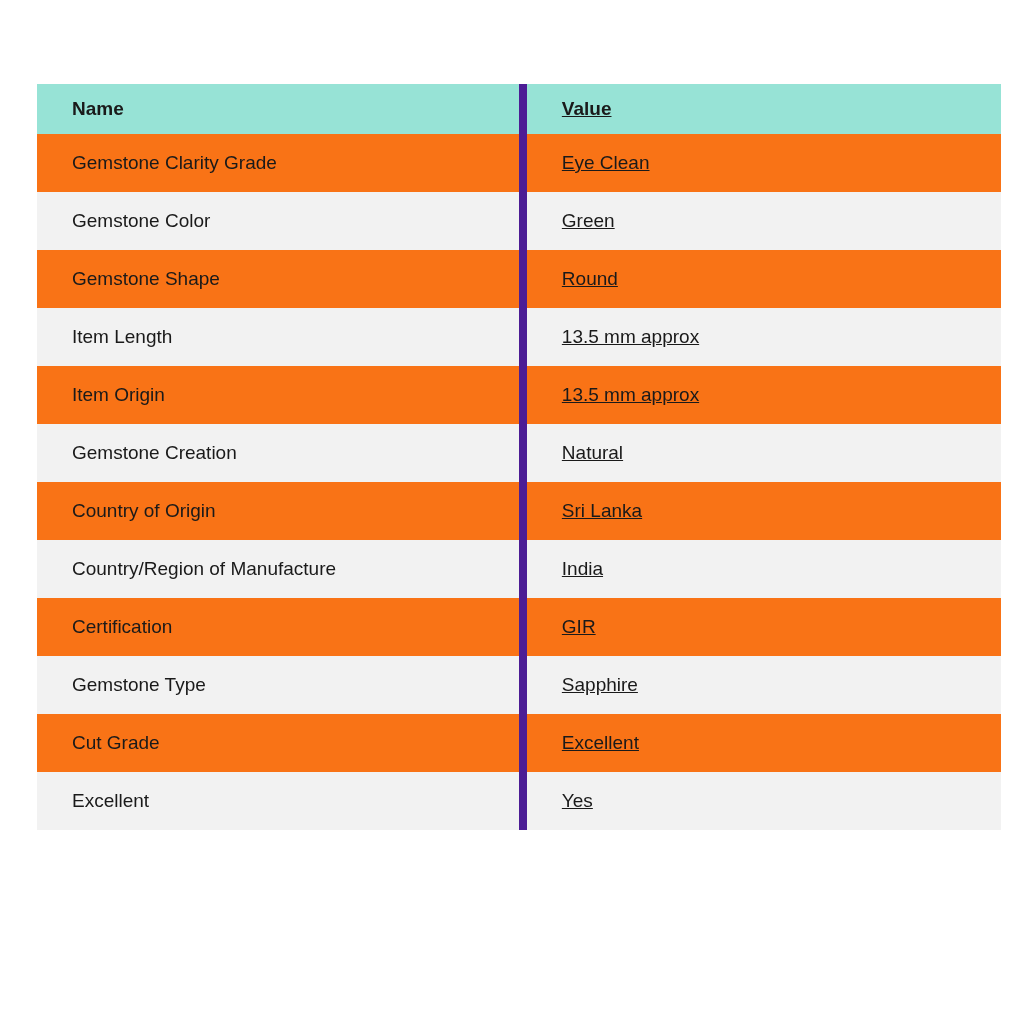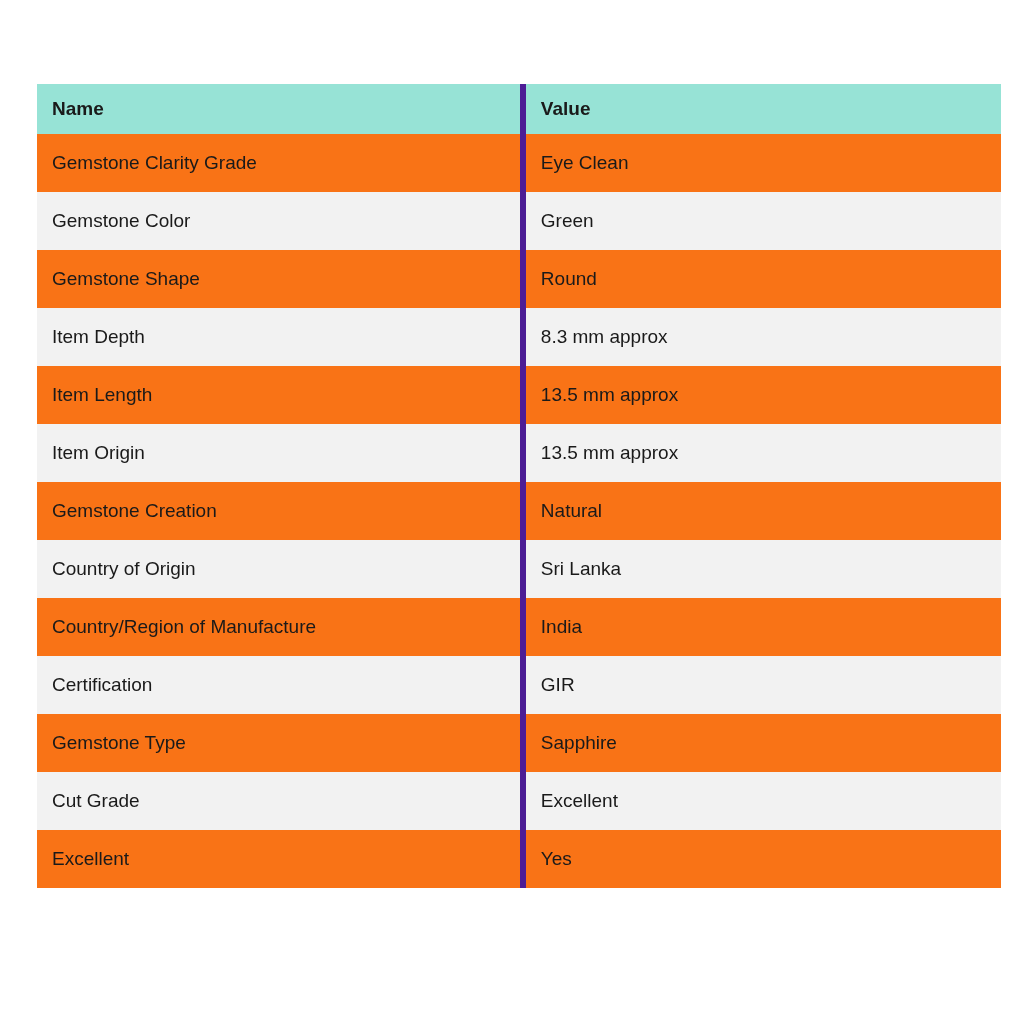--- a/index.html
+++ b/index.html
@@ -23,21 +23,21 @@
     width: 964px;
   }
   table.spec-table {
     width: 100%;
     border-collapse: collapse;
     table-layout: fixed;
   }
   table.spec-table th,
   table.spec-table td {
     text-align: left;
-    padding-left: 15px;
+    padding-left: 35px;
     font-size: 19px;
     color: var(--text);
     vertical-align: middle;
   }
   table.spec-table col.col-name  { width: 50.4%; }
   table.spec-table col.col-value { width: 49.6%; }
   thead tr {
     background: var(--header-bg);
     height: 50px;
   }
@@ -47,21 +47,22 @@
   }
   tbody tr {
     height: 58px;
     background: #f97316;
   }
   tbody tr:nth-child(even) {
     background: var(--row-alt-bg);
   }
   th.value-cell,
   td.value-cell {
-    border-left: 6px solid #4c1d95;
+    border-left: 8px solid #4c1d95;
+    text-decoration: underline;
   }
 </style>
 </head>
 <body>
 
 <div class="table-wrap">
   <table class="spec-table">
     <colgroup>
       <col class="col-name">
       <col class="col-value">
@@ -77,24 +78,20 @@
         <td class="name-cell">Gemstone Clarity Grade</td>
         <td class="value-cell">Eye Clean</td>
       </tr>
       <tr>
         <td class="name-cell">Gemstone Color</td>
         <td class="value-cell">Green</td>
       </tr>
       <tr>
         <td class="name-cell">Gemstone Shape</td>
         <td class="value-cell">Round</td>
-      </tr>
-      <tr>
-        <td class="name-cell">Item Depth</td>
-        <td class="value-cell">8.3 mm approx</td>
       </tr>
       <tr>
         <td class="name-cell">Item Length</td>
         <td class="value-cell">13.5 mm approx</td>
       </tr>
       <tr>
         <td class="name-cell">Item Origin</td>
         <td class="value-cell">13.5 mm approx</td>
       </tr>
       <tr>

